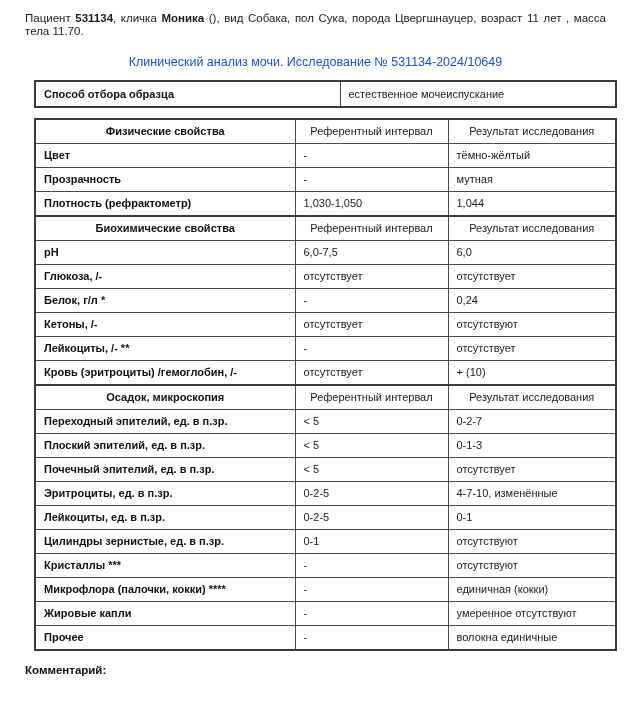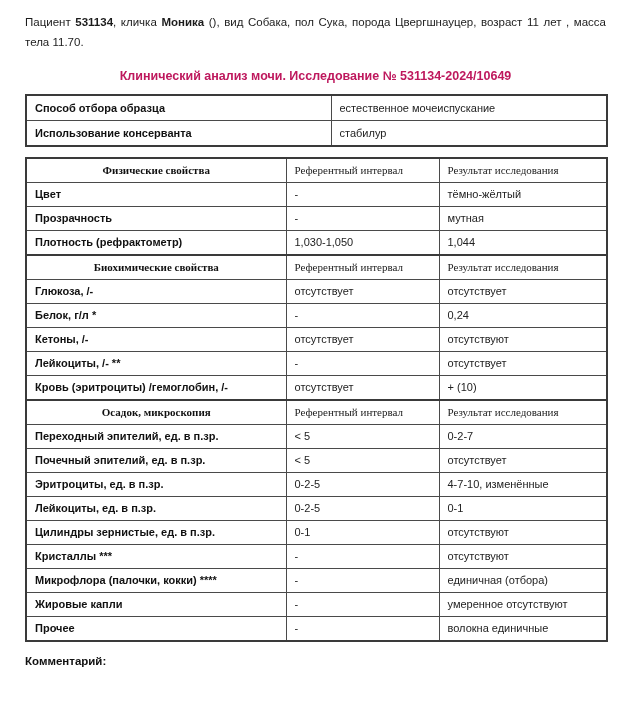--- a/index.html
+++ b/index.html
@@ -15,37 +15,38 @@
     position: relative;
     overflow: hidden;
   }
   .page {
     padding: 12px 25px 0 25px;
     box-sizing: border-box;
     width: 631px;
   }
   .patient-line {
     font-size: 11.5px;
-    line-height: 20px;
+    line-height: 13px;
     text-align: justify;
     margin: 0 0 0 0;
     color: #1c1c1c;
   }
   .b { font-weight: bold; }
   .doc-title {
     font-size: 12.5px;
-    font-weight: bold;
+    font-weight: normal;
     text-align: center;
     margin: 17px 0 11px 0;
-    color: #be185d;
+    color: #1d4ed8;
   }
   table {
     border-collapse: collapse;
     width: 581px;
     table-layout: fixed;
+    margin-left: 9px;
   }
   table.sample { margin-bottom: 10px; }
   td {
     border: 1px solid #4a4a4a;
     font-size: 11px;
     padding: 5px 8px;
     line-height: 13px;
     vertical-align: middle;
     overflow: hidden;
     white-space: nowrap;
@@ -57,30 +58,29 @@
     font-weight: bold;
     text-align: left;
     color: #111;
   }
   .value-cell {
     text-align: left;
     color: #222;
   }
   .section-row td {
     border-top: 2px solid #3a3a3a;
-    font-family: Liberation Serif, serif;
   }
   .results tr:first-child td { border-top: none; }
   .section-name {
     font-weight: bold;
     text-align: center;
     color: #111;
   }
   .col-header {
-    text-align: left;
+    text-align: center;
     font-weight: normal;
     color: #222;
   }
   .comment-label {
     font-size: 11.5px;
     font-weight: bold;
     margin-top: 13px;
     color: #111;
   }
 </style>
@@ -96,24 +96,20 @@
   <table class="sample">
     <colgroup>
         <col style="width:305px">
         <col style="width:276px">
       </colgroup>
     <tbody>
         <tr>
       <td class="label-cell">Способ отбора образца</td>
       <td class="value-cell">естественное мочеиспускание</td>
     </tr>
-    <tr>
-      <td class="label-cell">Использование консерванта</td>
-      <td class="value-cell">стабилур</td>
-    </tr>
   </tbody>
     </table>
 
   <table class="results">
     <colgroup>
         <col style="width:260px">
         <col style="width:153px">
         <col style="width:168px">
       </colgroup>
 
@@ -138,20 +134,25 @@
       <td class="value-cell">1,030-1,050</td>
       <td class="value-cell">1,044</td>
     </tr>
 
     <tr class="section-row">
       <td class="section-name">Биохимические свойства</td>
       <td class="col-header">Референтный интервал</td>
       <td class="col-header">Результат исследования</td>
     </tr>
     <tr>
+      <td class="label-cell">pH</td>
+      <td class="value-cell">6,0-7,5</td>
+      <td class="value-cell">6,0</td>
+    </tr>
+    <tr>
       <td class="label-cell">Глюкоза, /-</td>
       <td class="value-cell">отсутствует</td>
       <td class="value-cell">отсутствует</td>
     </tr>
     <tr>
       <td class="label-cell">Белок, г/л *</td>
       <td class="value-cell">-</td>
       <td class="value-cell">0,24</td>
     </tr>
     <tr>
@@ -174,20 +175,25 @@
       <td class="section-name">Осадок, микроскопия</td>
       <td class="col-header">Референтный интервал</td>
       <td class="col-header">Результат исследования</td>
     </tr>
     <tr>
       <td class="label-cell">Переходный эпителий, ед. в п.зр.</td>
       <td class="value-cell">&lt; 5</td>
       <td class="value-cell">0-2-7</td>
     </tr>
     <tr>
+      <td class="label-cell">Плоский эпителий, ед. в п.зр.</td>
+      <td class="value-cell">&lt; 5</td>
+      <td class="value-cell">0-1-3</td>
+    </tr>
+    <tr>
       <td class="label-cell">Почечный эпителий, ед. в п.зр.</td>
       <td class="value-cell">&lt; 5</td>
       <td class="value-cell">отсутствует</td>
     </tr>
     <tr>
       <td class="label-cell">Эритроциты, ед. в п.зр.</td>
       <td class="value-cell">0-2-5</td>
       <td class="value-cell">4-7-10, изменённые</td>
     </tr>
     <tr>
@@ -201,21 +207,21 @@
       <td class="value-cell">отсутствуют</td>
     </tr>
     <tr>
       <td class="label-cell">Кристаллы ***</td>
       <td class="value-cell">-</td>
       <td class="value-cell">отсутствуют</td>
     </tr>
     <tr>
       <td class="label-cell">Микрофлора (палочки, кокки) ****</td>
       <td class="value-cell">-</td>
-      <td class="value-cell">единичная (отбора)</td>
+      <td class="value-cell">единичная (кокки)</td>
     </tr>
     <tr>
       <td class="label-cell">Жировые капли</td>
       <td class="value-cell">-</td>
       <td class="value-cell">умеренное отсутствуют</td>
     </tr>
     <tr>
       <td class="label-cell">Прочее</td>
       <td class="value-cell">-</td>
       <td class="value-cell">волокна единичные</td>

